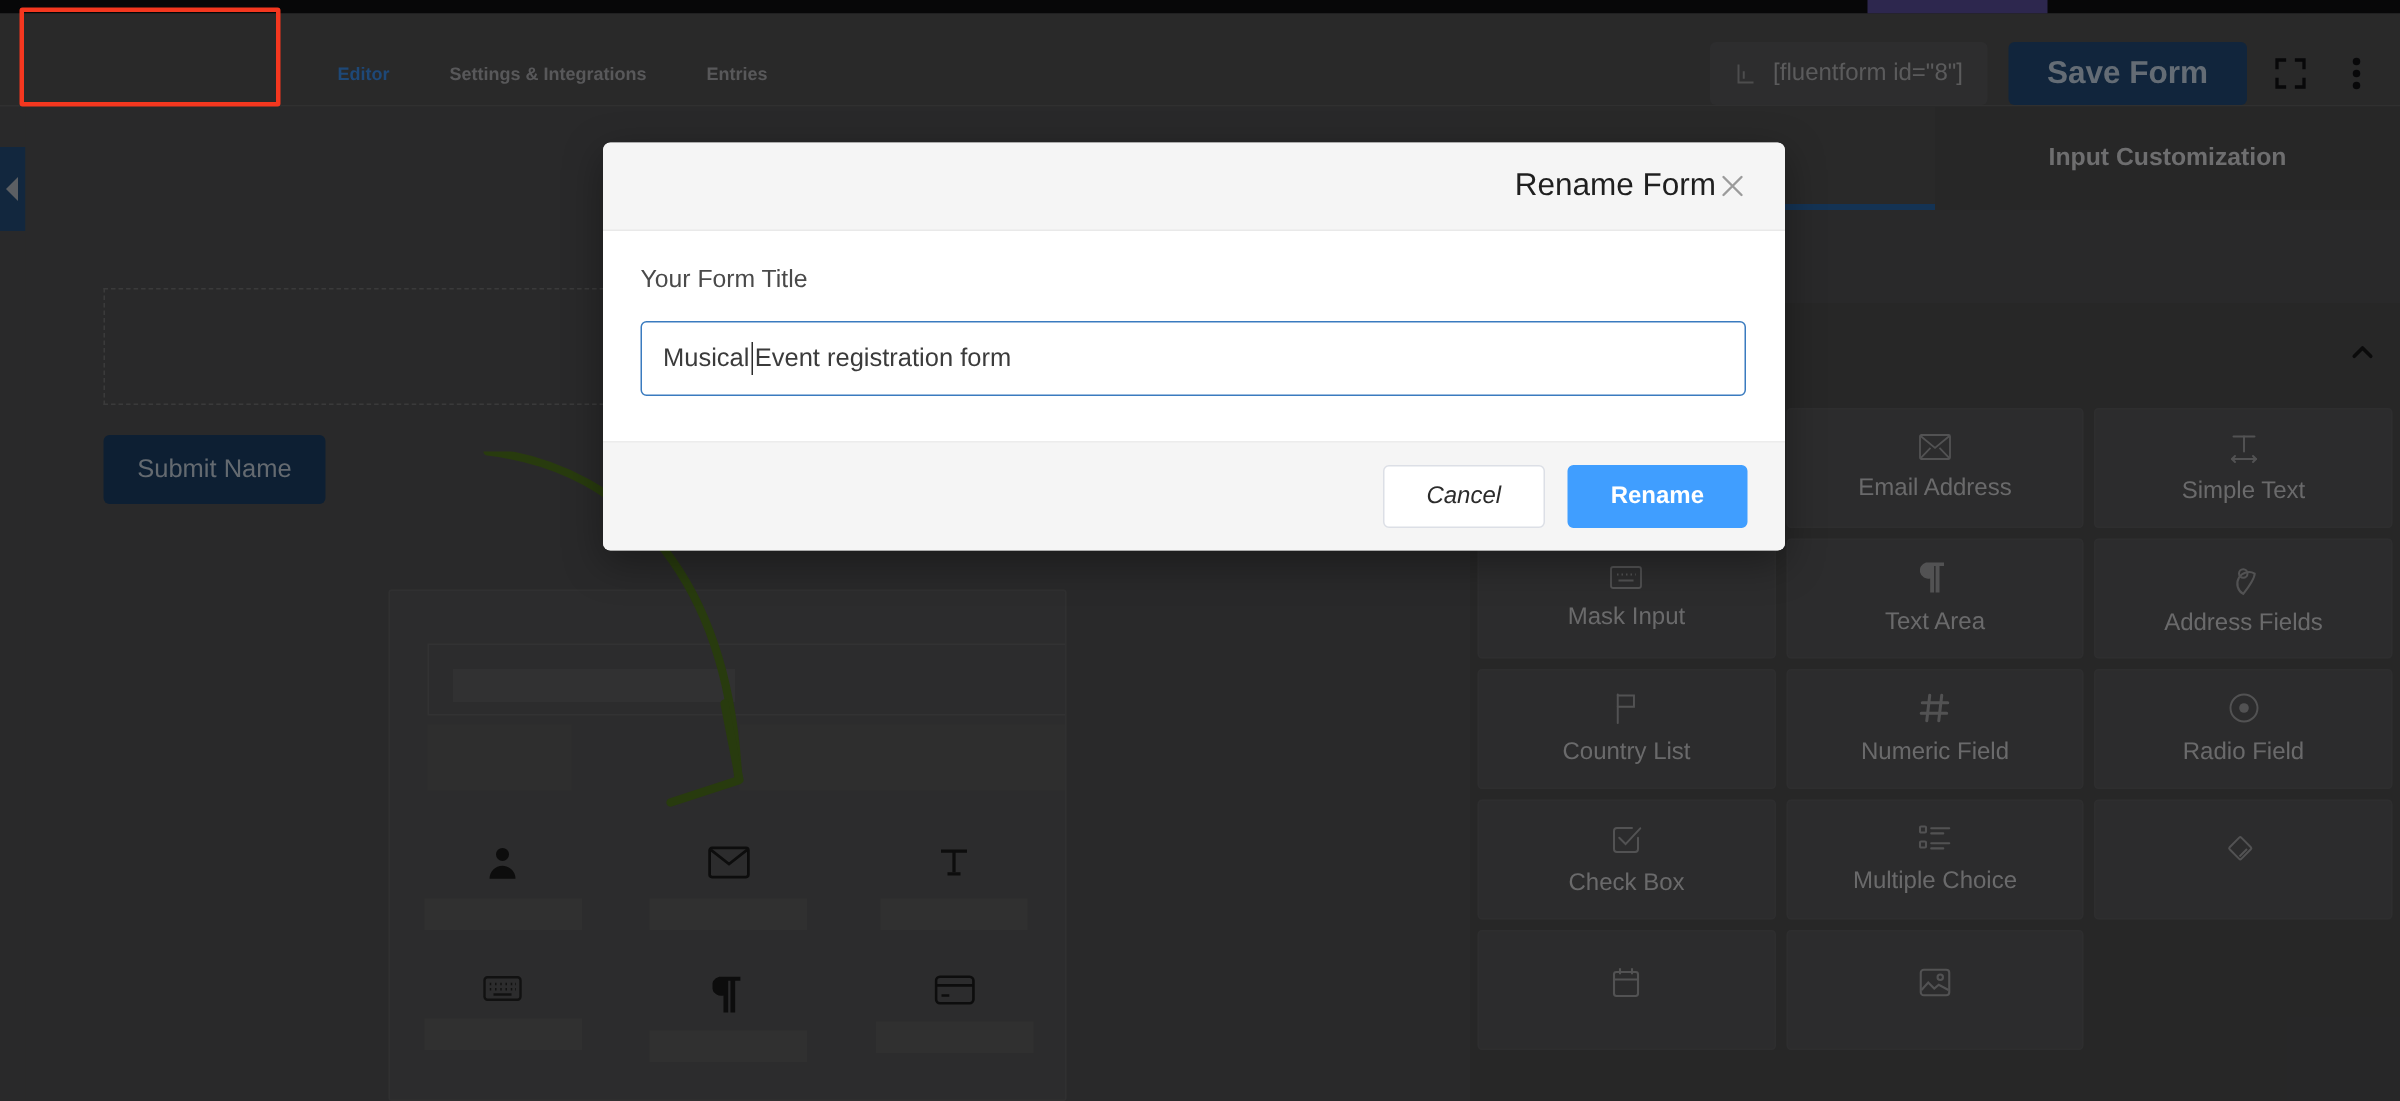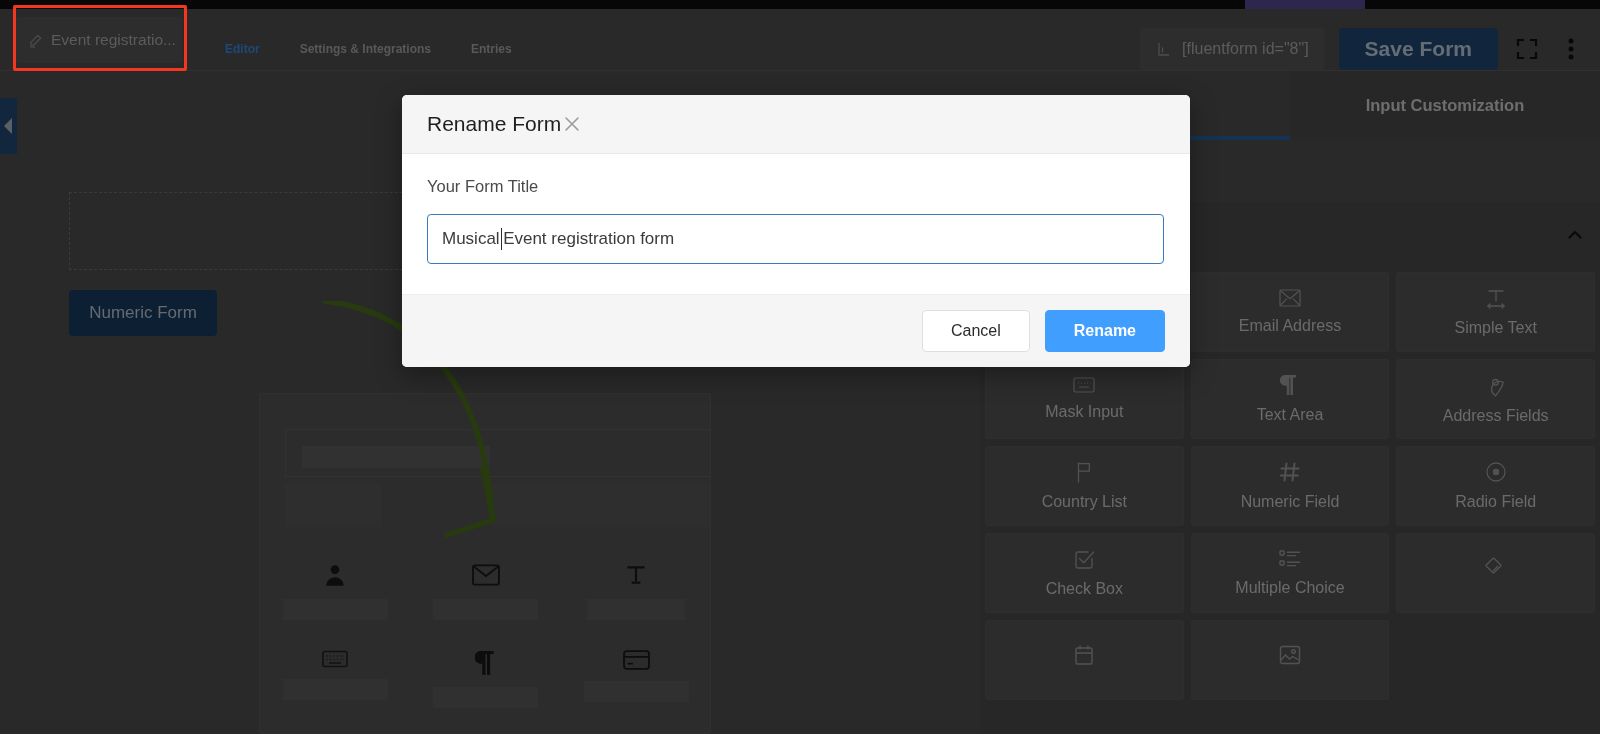--- a/index.html
+++ b/index.html
@@ -243,21 +243,21 @@
     width: 788px; height: 272px;
     background: #ffffff;
     border-radius: 5px;
     box-shadow: 0 8px 26px rgba(0,0,0,.35);
     overflow: hidden;
   }
   .modal-head {
     height: 59px;
     background: #f5f5f5;
     border-bottom: 1px solid #e9e9e9;
-    display: flex; align-items: center; justify-content: flex-start;
+    display: flex; align-items: center; justify-content: flex-end;
     padding: 0 24px 0 25px;
   }
   .modal-title { font-size: 21px; color: #1f1f1f; }
   .modal-close { width: 22px; height: 22px; cursor: pointer; }
   .modal-body { padding: 23px 25px 0 25px; background: #fff; }
   .modal-label { font-size: 16.5px; color: #4a4a4a; margin-bottom: 18px; }
   .modal-input {
     width: 737px; height: 50px;
     border: 1px solid #3a7bbf;
     border-radius: 4px;
@@ -279,48 +279,39 @@
     width: 788px; height: 73px;
     background: #f5f5f5;
     border-top: 1px solid #ececec;
     display: flex; align-items: center; justify-content: flex-end;
     gap: 15px; padding-right: 25px;
   }
   .btn-cancel {
     height: 42px; padding: 0 28px;
     background: #fff; border: 1px solid #dcdfe6; border-radius: 4px;
     color: #2b2b2b; font-size: 16px; cursor: pointer;
-    display: flex; align-items: center;
+    display: flex; align-items: center; font-style: italic;
   }
   .btn-rename {
     height: 42px; padding: 0 28px;
     background: #409eff; border: 1px solid #409eff; border-radius: 4px;
     color: #fff; font-size: 16px; font-weight: bold; cursor: pointer;
     display: flex; align-items: center;
   }
 </style>
 </head>
 <body>
 
 <div id="app-layer">
 
   <div class="top-strip"></div>
   <div class="top-strip-accent"></div>
 
   <div class="header">
 
-    <div class="form-title-chip">
-      <span class="pencil-icon">
-        <svg viewBox="0 0 16 16" fill="none" stroke="#8d8d8e" stroke-width="1.2">
-          <path d="M10.5 2.5l3 3L6 13H3v-3z"></path>
-            <path d="M2.5 15h5"></path>
-        </svg>
-      </span>
-      <span>Event registratio...</span>
-    </div>
 
     <div class="main-tabs">
       <div class="main-tab active">
         <span>Editor</span>
       </div>
       <div class="main-tab">
         <span>Settings &amp; Integrations</span>
       </div>
       <div class="main-tab">
         <span>Entries</span>
@@ -361,21 +352,21 @@
 
   <div class="collapse-handle">
     <svg width="9" height="16" viewBox="0 0 9 16" fill="#8e9398">
         <path d="M8 0L0 8l8 8z"></path>
       </svg>
   </div>
 
   <div class="canvas">
     <div class="dropzone"></div>
     <div class="submit-btn">
-      <span>Numeric Form</span>
+      <span>Submit Name</span>
     </div>
 
     <div class="skeleton-card">
       <div class="sk-box"></div>
       <div class="sk-bar-a"></div>
       <div class="sk-bar-b"></div>
       <div class="sk-bar-c"></div>
 
       <div class="sk-icon-row row1">
         <div class="sk-cell">

